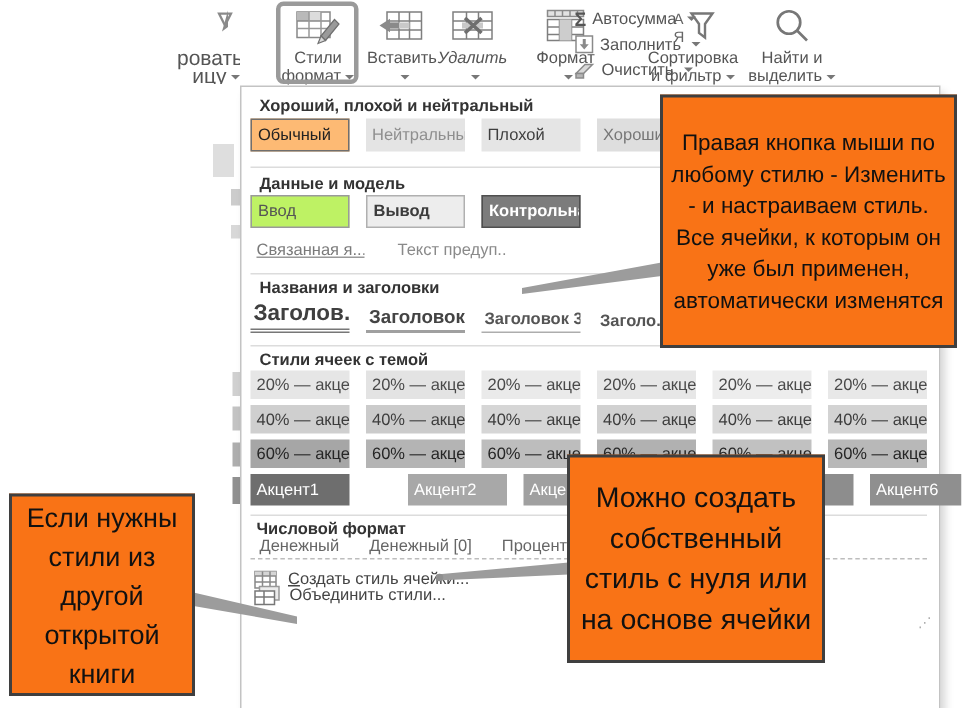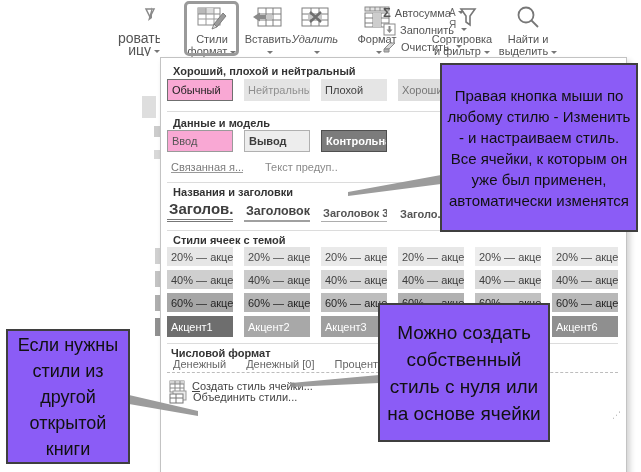--- a/index.html
+++ b/index.html
@@ -18,25 +18,25 @@
           border-radius:5px;box-sizing:border-box;z-index:6;pointer-events:none;}
   .sgrp{position:absolute;left:383px;top:4px;font-size:11px;color:#555;}
   .sgrp .srowi{display:flex;align-items:center;height:17px;gap:4px;white-space:nowrap;}
   
   .panel{position:absolute;left:160px;top:57px;width:467px;height:468px;background:#fff;
          border:1px solid #c3c3c3;box-shadow:3px 4px 6px rgba(0,0,0,.18);z-index:10;box-sizing:border-box;}
   .sec-h{position:absolute;font-size:11px;font-weight:bold;color:#333;white-space:nowrap;}
   .srow{position:absolute;display:flex;gap:11px;}
   .sw{flex:0 0 66px;height:22px;font-size:11px;display:flex;align-items:center;
       padding:0 4px;box-sizing:border-box;overflow:hidden;white-space:nowrap;}
-  .sw-normal{background:#f9a8d4;border:1.5px solid #6f6f6f;color:#222;}
+  .sw-normal{background:#fdba74;border:1.5px solid #6f6f6f;color:#222;}
   .sw-neutral{background:#e4e4e4;color:#8f8f8f;}
   .sw-bad{background:#e5e5e5;color:#3f3f3f;}
   .sw-good{background:#dedede;color:#777;}
-  .sw-input{background:#f9a8d4;border:1px solid #9a9a9a;color:#555;}
+  .sw-input{background:#bef264;border:1px solid #9a9a9a;color:#555;}
   .sw-output{background:#ededed;border:1px solid #b0b0b0;color:#3c3c3c;font-weight:bold;}
   .sw-calc{background:#f5f5f5;border:1px solid #c8c8c8;color:#9a9a9a;}
   .sw-check{background:#7c7c7c;border:1px solid #4f4f4f;color:#fff;font-weight:bold;}
   .sw-text{background:transparent;flex-basis:74px;height:18px;padding:0 0 0 2px;}
   .sw-linked{color:#7a7a7a;text-decoration:underline;text-decoration-color:#999;}
   .sw-warn{color:#8a8a8a;}
   .hrow{align-items:flex-end;}
   .sw-h1,.sw-h2,.sw-h3,.sw-h4{background:transparent;height:24px;align-items:flex-end;padding:0 0 2px 2px;}
   .sw-h1{font-size:15px;font-weight:bold;color:#3f3f3f;border-bottom:3px double #777;}
   .sw-h2{font-size:12.5px;font-weight:bold;color:#444;border-bottom:2px solid #a0a0a0;}
@@ -45,21 +45,21 @@
   .sw-themed{height:19px;}
   .sw-accent{height:21px;font-weight:normal;}
   .sep{position:absolute;left:6px;right:8px;height:1px;background:#dcdcdc;}
   .sep-dash{position:absolute;left:6px;right:8px;height:0;border-top:1px dashed #bdbdbd;}
   .numrow{position:absolute;display:flex;gap:20px;font-size:11px;color:#666;white-space:nowrap;}
   .mitem{position:absolute;display:flex;align-items:center;gap:6px;font-size:11px;color:#444;height:18px;}
   .mitem .mlabel{display:inline-block;white-space:nowrap;}
   #menu-item-0 .mlabel::first-letter{text-decoration:underline;}
   .rsz{position:absolute;left:612px;top:410px;z-index:11;color:#aaa;font-size:9px;}
   
-  .callout{position:absolute;background:#8b5cf6;border:2px solid #3f3f3f;color:#111;
+  .callout{position:absolute;background:#f97316;border:2px solid #3f3f3f;color:#111;
            text-align:center;z-index:30;box-sizing:border-box;display:flex;
            align-items:center;justify-content:center;}
   .co-right{left:440px;top:63px;width:198px;height:169px;font-size:15px;line-height:21px;padding:2px 5px;}
   .co-center{left:378px;top:303px;width:172px;height:139px;font-size:19px;line-height:27px;padding:2px 6px;}
   .co-left{left:6px;top:329px;width:124px;height:135px;font-size:18px;line-height:26px;padding:2px 4px;}
   .lines{position:absolute;left:0;top:0;z-index:20;pointer-events:none;}
   .frag{position:absolute;z-index:2;}
 </style>
 </head>
 <body>
@@ -255,21 +255,21 @@
     <div class="srow" style="left:6px;top:235px;" id="themed-row-2">
         <div class="sw sw-themed" style="background: rgb(166, 166, 166); color: rgb(38, 38, 38);">60% — акце...</div>
         <div class="sw sw-themed" style="background: rgb(180, 180, 180); color: rgb(38, 38, 38);">60% — акце...</div>
         <div class="sw sw-themed" style="background: rgb(189, 189, 189); color: rgb(38, 38, 38);">60% — акце...</div>
         <div class="sw sw-themed" style="background: rgb(177, 177, 177); color: rgb(38, 38, 38);">60% — акце...</div>
         <div class="sw sw-themed" style="background: rgb(193, 193, 193); color: rgb(38, 38, 38);">60% — акце...</div>
         <div class="sw sw-themed" style="background: rgb(184, 184, 184); color: rgb(38, 38, 38);">60% — акце...</div>
       </div>
     <div class="srow" style="left:6px;top:258px;" id="accent-row">
         <div class="sw sw-accent" style="background: rgb(110, 110, 110); color: rgb(255, 255, 255);">Акцент1</div>
-        <div class="sw sw-accent" style="background: rgb(168, 168, 168); color: rgb(255, 255, 255);">Акцент2</div>
+        <div class="sw sw-accent" style="background: rgb(168, 168, 168); color: rgb(255, 255, 255); margin-left: 28px;">Акцент2</div>
         <div class="sw sw-accent" style="background: rgb(160, 160, 160); color: rgb(255, 255, 255);">Акцент3</div>
         <div class="sw sw-accent" style="background: rgb(141, 141, 141); color: rgb(255, 255, 255);">Акцент4</div>
         <div class="sw sw-accent" style="background: rgb(141, 141, 141); color: rgb(255, 255, 255);">Акцент5</div>
         <div class="sw sw-accent" style="background: rgb(143, 143, 143); color: rgb(255, 255, 255);">Акцент6</div>
       </div>
 
     <div class="sep" style="top:285px;"></div>
     <div class="sec-h" style="left:10px;top:289px;text-align:center;">Числовой формат</div>
     <div class="numrow" style="left:12px;top:300px;">
       <span>Денежный</span>

